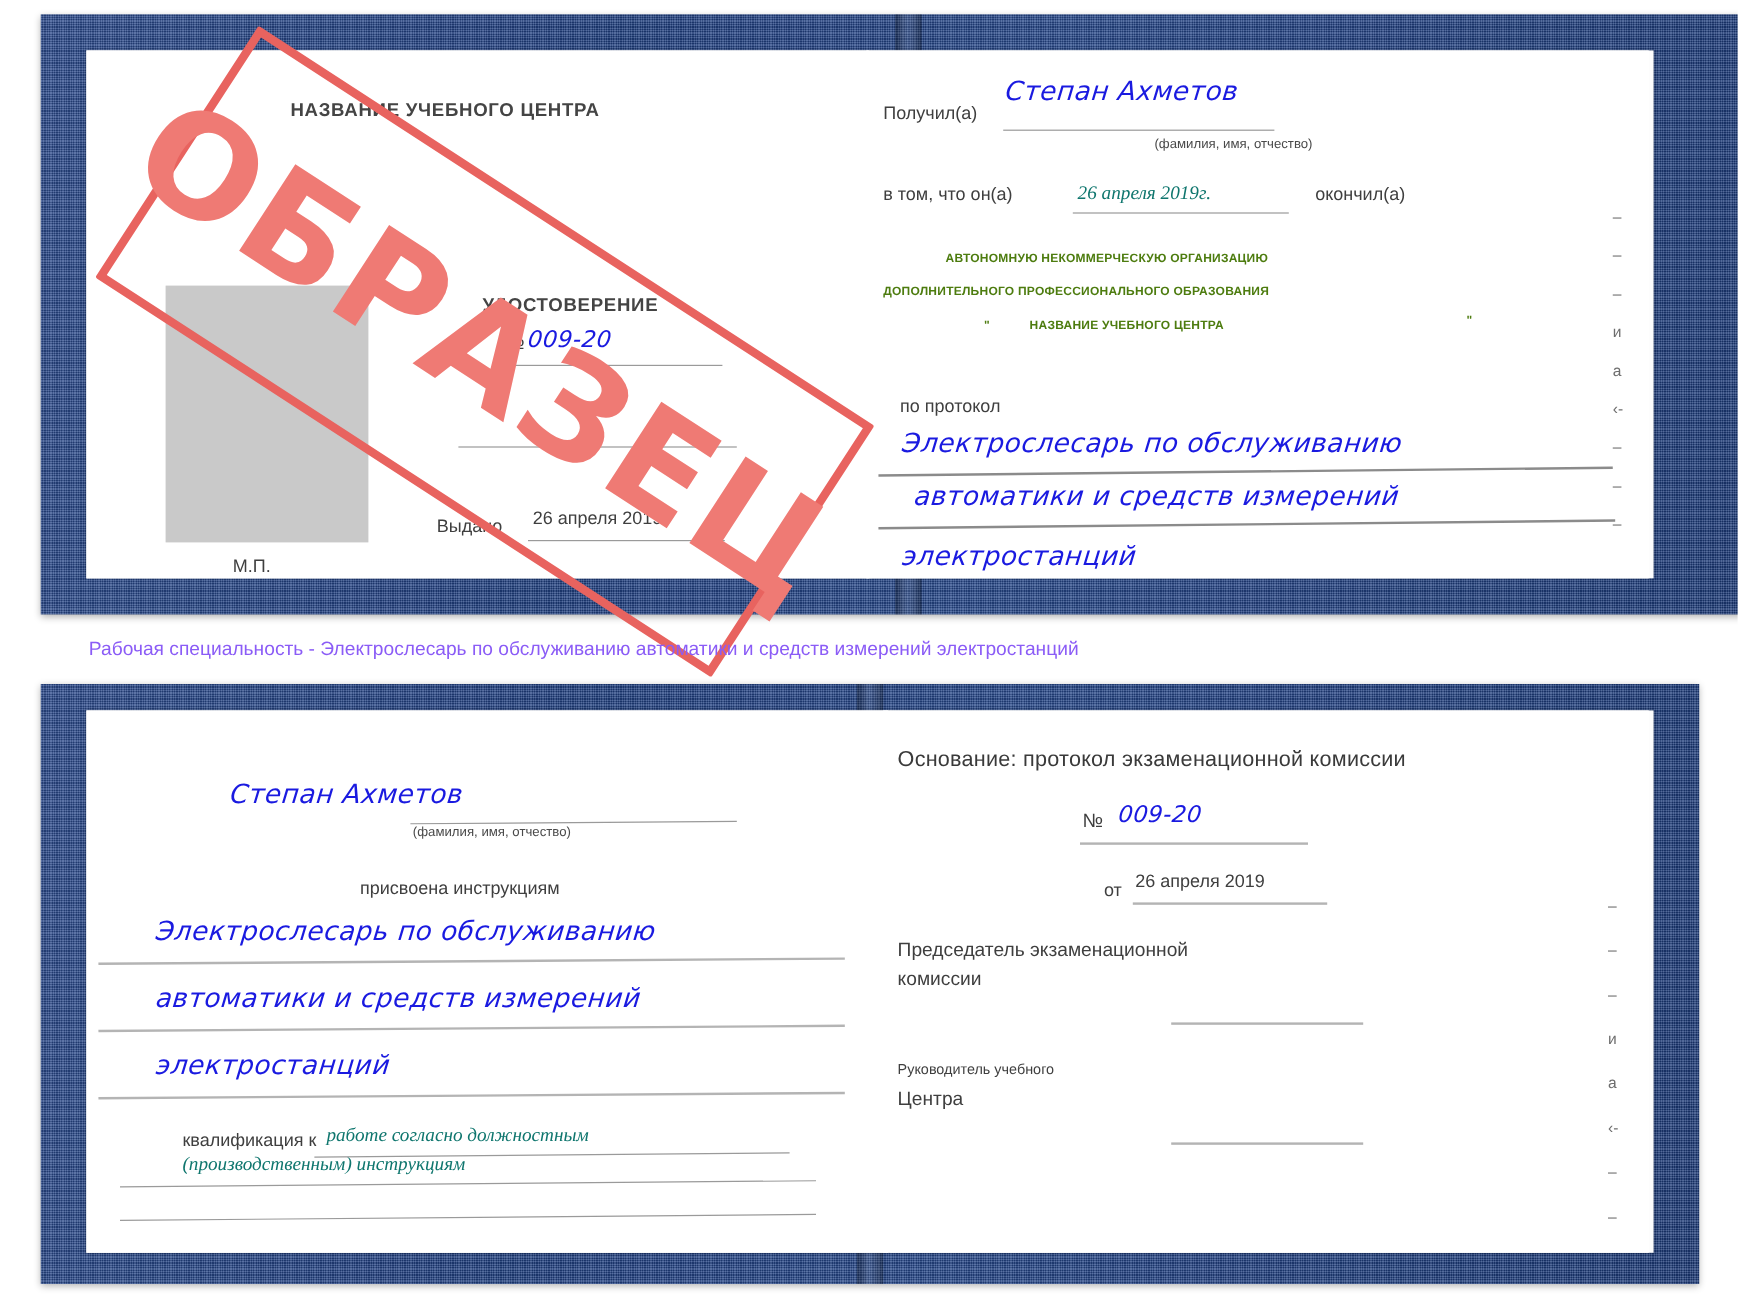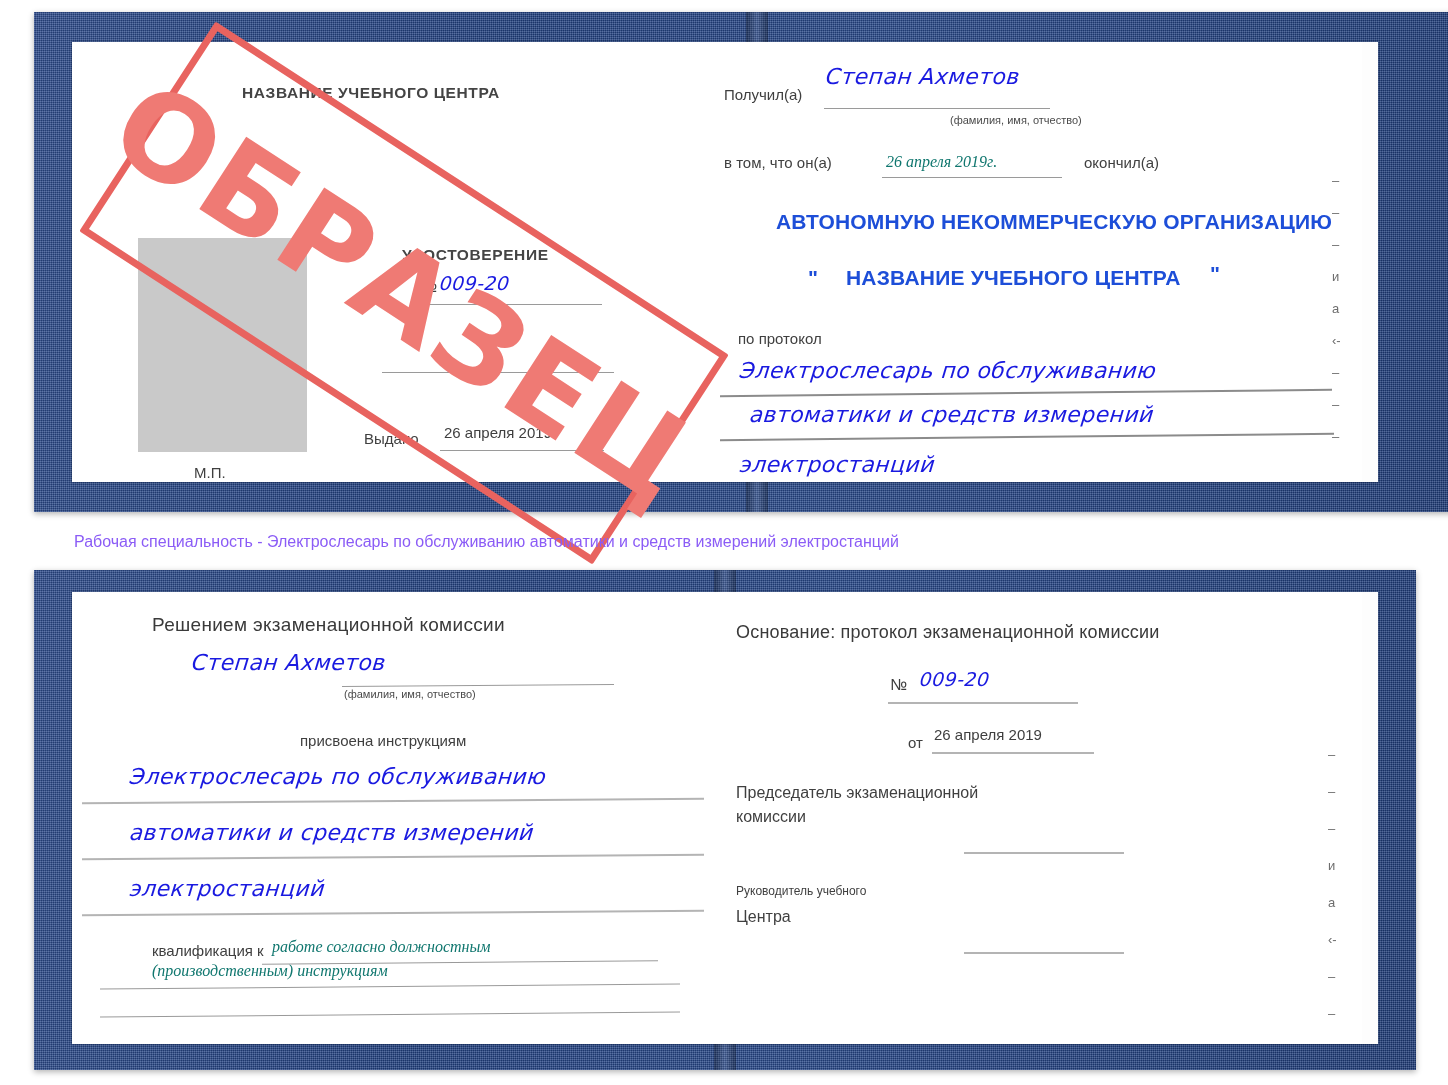--- a/index.html
+++ b/index.html
@@ -20,30 +20,30 @@
     box-shadow:0 2px 6px rgba(0,0,0,.30);
   }
   .cover:after{ 
     content:"";position:absolute;left:50%;top:0;width:22px;height:100%;
     transform:translateX(-50%);
     background:linear-gradient(90deg,rgba(0,0,0,.30),rgba(255,255,255,.10),rgba(0,0,0,.30));
   }
   .pages{position:absolute;background:#fdfdfd;box-shadow:0 0 3px rgba(0,0,0,.25);}
   .page{position:absolute;top:0;bottom:0;background:#ffffff;overflow:hidden;}
   .page.left{left:0;}
-  .page.right{right:16px;margin-left:24px;}
+  .page.right{right:4px;margin-left:24px;}
   .spine-line{position:absolute;top:0;bottom:0;width:2px;
     background:linear-gradient(90deg,#c8cdd4,#8e96a1,#c8cdd4);}
 
   
   .t{position:absolute;white-space:nowrap;}
   .cap{font-size:15.5px;letter-spacing:.6px;color:#444;font-weight:700;}
   .lbl{font-size:15px;color:#3f3f3f;}
   .lbl-sm{font-size:11px;color:#4a4a4a;}
-  .org{font-size:21px;font-weight:700;letter-spacing:.2px;color:#1d4ed8;}
+  .org{font-size:10px;font-weight:700;letter-spacing:.2px;color:#4d7c0f;}
   .hand{
     font-family:"DejaVu Sans",sans-serif;
     color:#1a1ae0;font-size:22px;font-style:italic;letter-spacing:.4px;
     transform:skewX(-6deg);
   }
   .hand.sm{font-size:19px;}
   .typed-italic{
     font-family:"Liberation Serif","DejaVu Serif",serif;
     font-style:italic;font-size:16px;color:#0f766e;
   }
@@ -122,20 +122,21 @@
       <div class="t hand" style="left:116px;top:22px;">Степан Ахметов</div>
       <div class="rule" style="left:114px;top:66px;width:226px;"></div>
       <div class="t lbl-sm" style="left:240px;top:72px;">(фамилия, имя, отчество)</div>
 
       <div class="t lbl" style="left:14px;top:112px;">в том, что он(а)</div>
       <div class="t typed-italic" style="left:176px;top:111px;">26 апреля 2019г.</div>
       <div class="rule" style="left:172px;top:135px;width:180px;"></div>
       <div class="t lbl" style="left:374px;top:112px;">окончил(а)</div>
 
       <div class="t org" style="left:66px;top:168px;">АВТОНОМНУЮ НЕКОММЕРЧЕСКУЮ ОРГАНИЗАЦИЮ</div>
+      <div class="t org" style="left:14px;top:196px;">ДОПОЛНИТЕЛЬНОГО ПРОФЕССИОНАЛЬНОГО ОБРАЗОВАНИЯ</div>
       <div class="t org" style="left:98px;top:224px;">"</div>
       <div class="t org" style="left:136px;top:224px;">НАЗВАНИЕ УЧЕБНОГО ЦЕНТРА</div>
       <div class="t org" style="left:500px;top:220px;">"</div>
 
       <div class="t lbl" style="left:28px;top:288px;">по протокол</div>
 
       <div class="t hand" style="left:30px;top:316px;">Электрослесарь по обслуживанию</div>
       <div class="rule thick" style="left:10px;top:350px;width:612px;transform:rotate(-0.6deg);"></div>
 
       <div class="t hand" style="left:40px;top:360px;">автоматики и средств измерений</div>
@@ -167,21 +168,20 @@
 <div class="book" style="left:34px;top:570px;width:1382px;height:500px;">
 
   <div class="cover"></div>
 
   <div class="pages" style="left:38px;top:22px;width:1306px;height:452px;">
 
     <div class="spine-line" style="left:668px;"></div>
 
     <div class="page left" style="width:668px;">
 
-      <div class="t" style="left:80px;top:22px;font-size:19px;color:#3a3a3a;letter-spacing:.3px;">Решением экзаменационной комиссии</div>
 
       <div class="t hand" style="left:120px;top:58px;">Степан Ахметов</div>
       <div class="rule" style="left:270px;top:93px;width:272px;transform:rotate(-0.4deg);"></div>
       <div class="t lbl-sm" style="left:272px;top:96px;">(фамилия, имя, отчество)</div>
 
       <div class="t lbl" style="left:228px;top:140px;">присвоена инструкциям</div>
 
       <div class="t hand" style="left:58px;top:172px;">Электрослесарь по обслуживанию</div>
       <div class="rule thick light" style="left:10px;top:208px;width:622px;transform:rotate(-0.4deg);"></div>
 

